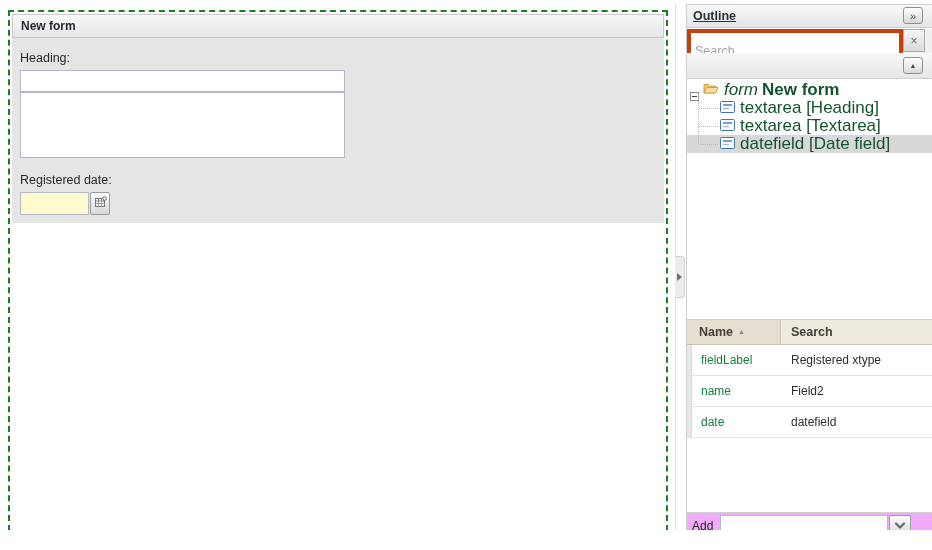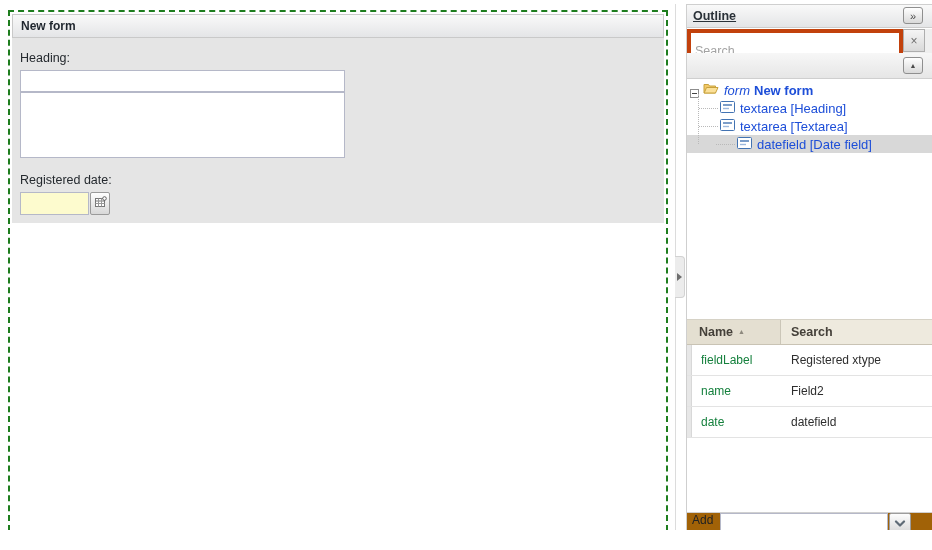--- a/index.html
+++ b/index.html
@@ -86,50 +86,50 @@
     font-family: "Liberation Sans", sans-serif;
   }
 
   .tree-toolbar {
     position: absolute; left: 0; top: 48px; right: 0; height: 26px;
     background: linear-gradient(#f7f7f7, #e6e6e6); border-bottom: 1px solid #cfcfcf;
   }
   .tree-toolbar .tool-btn { top: 4px; font-size: 7px; line-height: 15px; }
 
   .tree { position: absolute; left: 0; top: 76px; right: 0; }
-  .tree-row { height: 18px; display: flex; align-items: center; white-space: nowrap; font-size: 13px; color: #1d4ed8; cursor: pointer; }
+  .tree-row { height: 18px; display: flex; align-items: center; white-space: nowrap; font-size: 17px; color: #14532d; cursor: pointer; }
   .tree-row.root { padding-left: 3px; }
   .expander { width: 9px; height: 9px; margin-right: 4px; flex: 0 0 auto; }
   .tree-icon { margin-right: 5px; flex: 0 0 auto; }
   .root-type { font-style: italic; margin-right: 4px; }
   .root-name { font-weight: bold; }
   .tree-children { position: relative; }
   .tree-children::before {
     content: ""; position: absolute; left: 11px; top: -5px; bottom: 9px;
     border-left: 1px dotted #b9b9b9;
   }
   .tree-row.child .elbow { width: 19px; height: 1px; border-top: 1px dotted #b9b9b9; margin-left: 12px; margin-right: 2px; flex: 0 0 auto; }
-  .tree-row.selected { background: #d8d8d8; padding-left: 17px; }
+  .tree-row.selected { background: #d8d8d8; }
 
   
   .prop-grid { position: absolute; left: 0; top: 314px; right: 0; }
   .prop-head { display: flex; height: 26px; border-top: 1px solid #d6d2c6; border-bottom: 1px solid #c9c3b4; }
   .prop-head .col { font-weight: bold; color: #45413a; font-size: 12.5px; line-height: 24px; }
   .col-name-h { width: 94px; background: #e4dfd1; border-right: 1px solid #cbc6b8; padding-left: 12px; }
   .col-value-h { flex: 1; background: #eeeade; padding-left: 10px; }
   .sort-arrow { font-size: 7px; color: #8d897e; margin-left: 5px; vertical-align: 2px; }
   .prop-row { display: flex; height: 31px; align-items: center; border-bottom: 1px solid #e3e3e3; position: relative; cursor: pointer; }
   .prop-row::before { content: ""; position: absolute; left: 0; top: 0; bottom: 0; width: 4px; background: #e7e7e7; border-right: 1px solid #d8d8d8; }
   .prop-name { width: 94px; padding-left: 14px; color: #15803d; }
   .prop-value { flex: 1; padding-left: 10px; color: #2e2e2e; }
 
   
   .add-bar {
     position: absolute; left: 0; top: 507px; right: 0; height: 26px;
-    border-top: 1px solid #d0d0d0; background: #a16207; display: flex; align-items: flex-start;
+    border-top: 1px solid #d0d0d0; background: #f0abfc; display: flex; align-items: center;
   }
   .add-label { margin-left: 5px; color: #222; }
   .combo { display: flex; margin-left: 7px; }
   .combo-input {
     width: 168px; height: 21px; border: 1px solid #b5b8c8; padding: 2px 4px;
     font-family: "Liberation Sans", sans-serif; font-size: 12px;
   }
   .combo-trigger {
     width: 22px; height: 21px; margin-left: 1px; border: 1px solid #9d9d9d; border-radius: 2px;
     background: linear-gradient(#fdfdfd, #d8d8d8);

